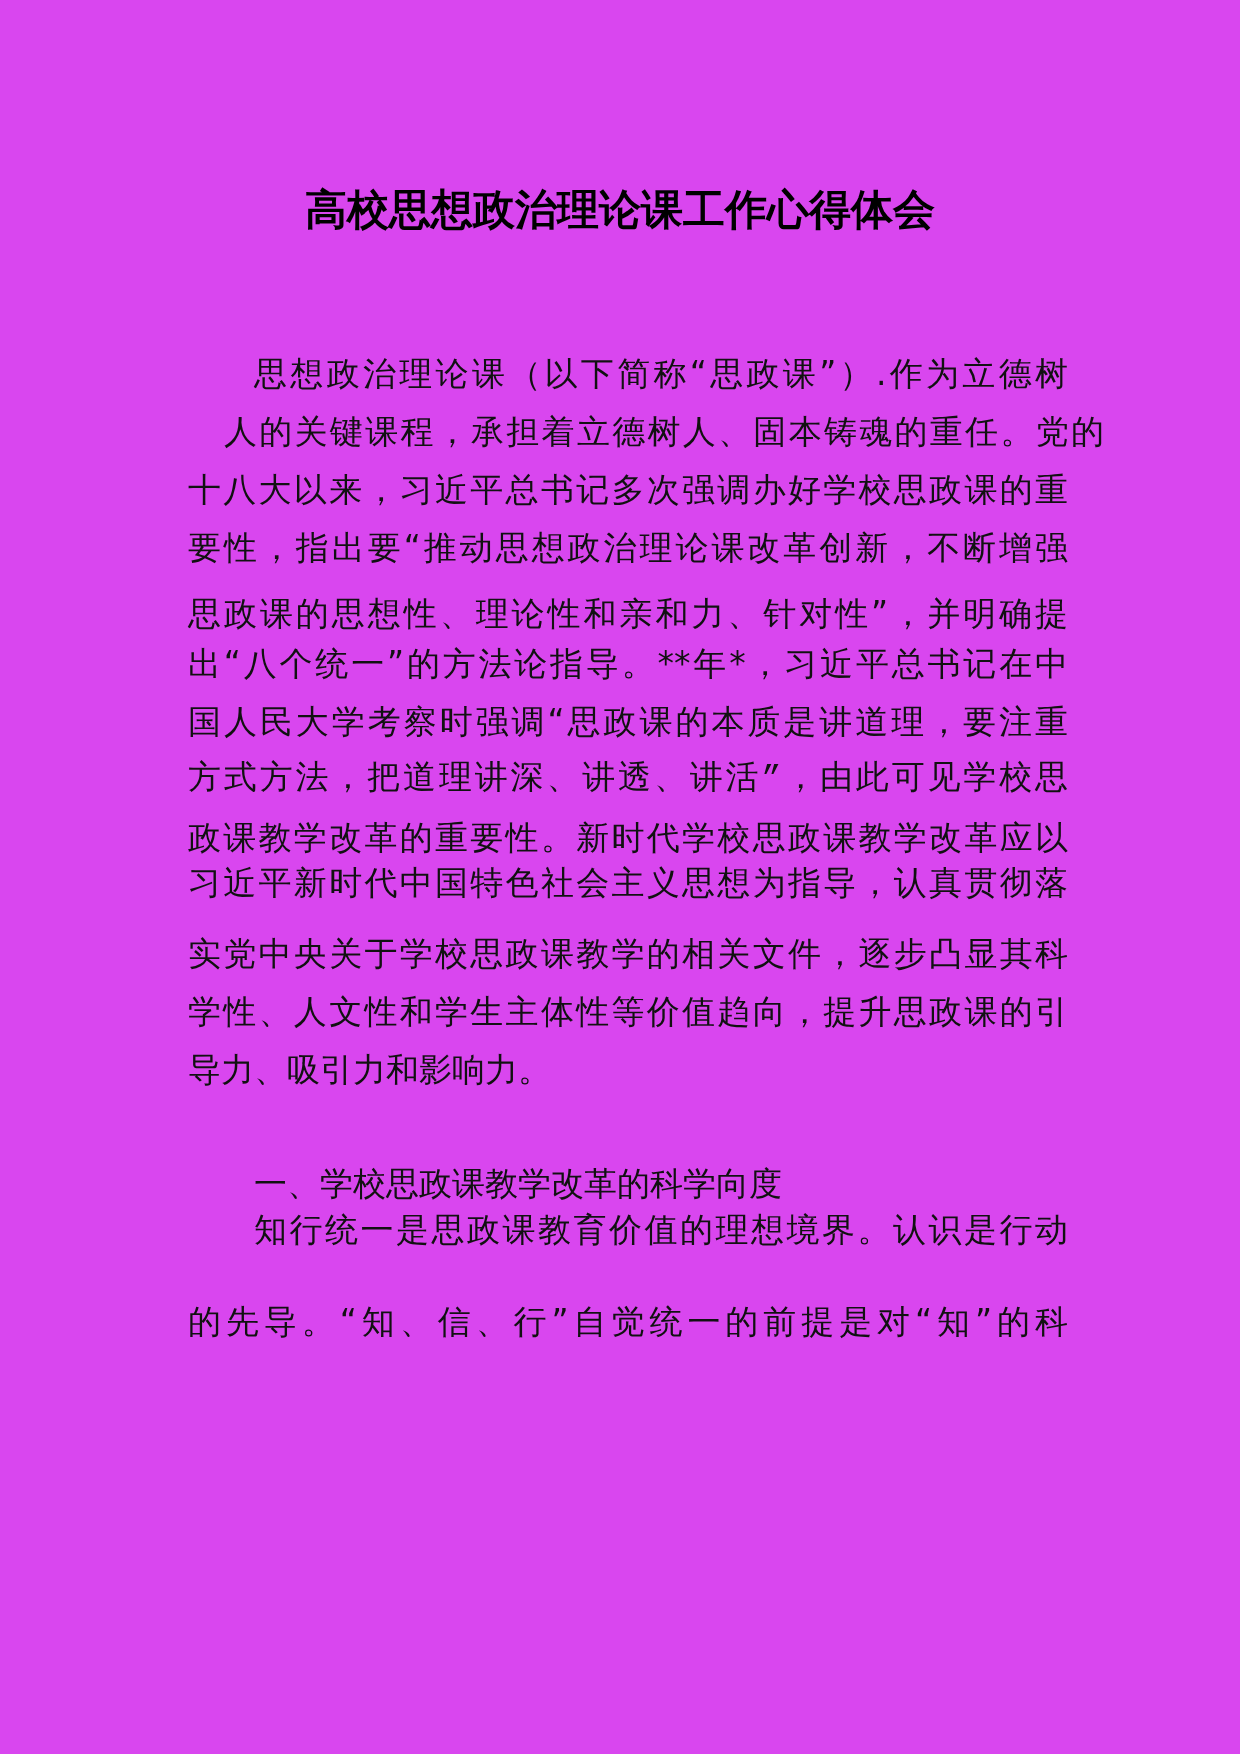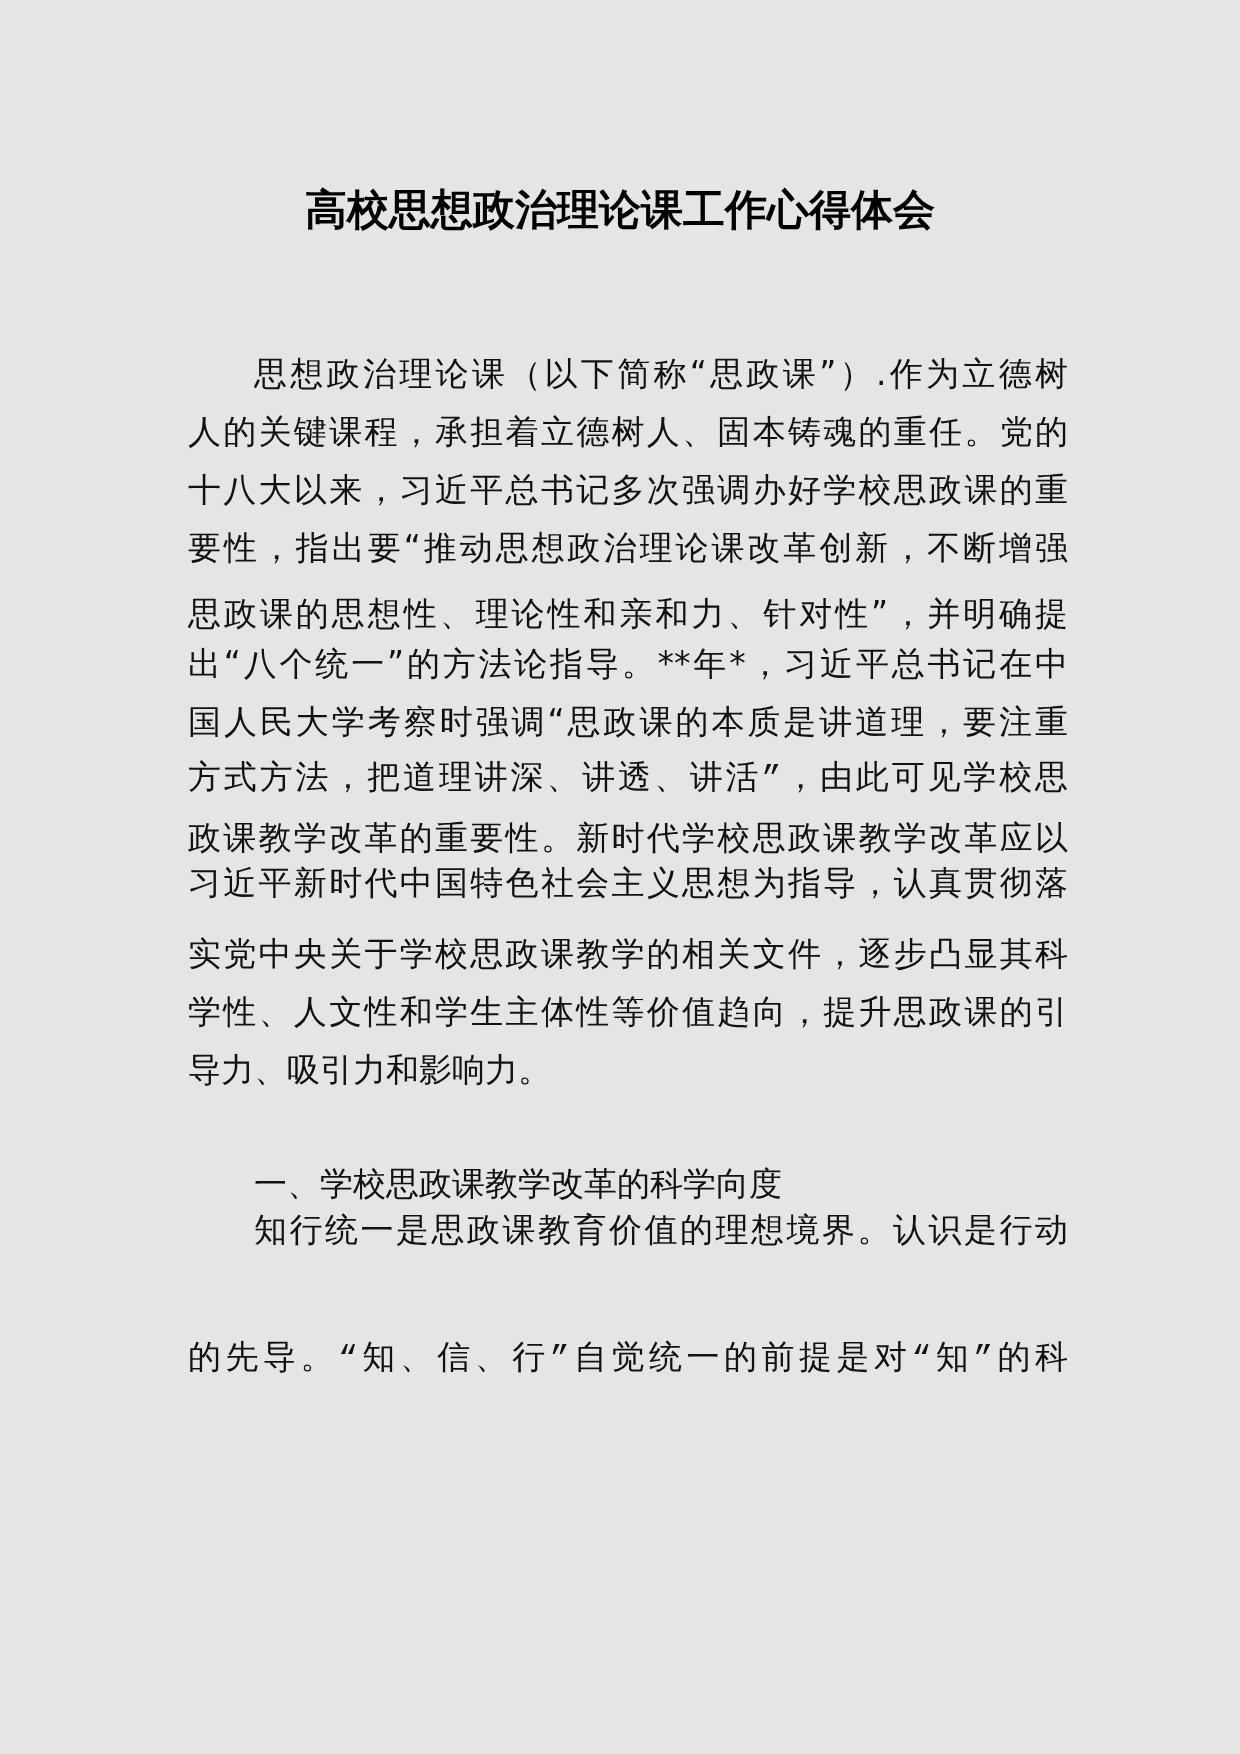--- a/index.html
+++ b/index.html
@@ -13,21 +13,21 @@
       position: relative;
       overflow: hidden;
       font-family: "DejaVu Sans", "Liberation Sans", sans-serif;
       color: #111111;
     }
     .page {
       position: absolute;
       left: 0; top: 0;
       width: 1240px;
       height: 1754px;
-      background: #e5e5e5;
+      background: #d946ef;
     }
     .doc-title {
       position: absolute;
       top: 200px;
       left: 0;
       width: 1240px;
       text-align: center;
       font-size: 42px;
       font-weight: bold;
       letter-spacing: 0px;
@@ -55,36 +55,36 @@
   </style>
 </head>
 <body>
 
 <div class="page">
 
   <div class="doc-title" style="top:180px;">高校思想政治理论课工作心得体会</div>
 
   <div>
     <div class="line indent" style="top:352px;">思想政治理论课（以下简称“思政课”）.作为立德树</div>
-    <div class="line" style="top:410px;">人的关键课程，承担着立德树人、固本铸魂的重任。党的</div>
+    <div class="line" style="top:410px;margin-left:36px;">人的关键课程，承担着立德树人、固本铸魂的重任。党的</div>
     <div class="line" style="top:468px;">十八大以来，习近平总书记多次强调办好学校思政课的重</div>
     <div class="line" style="top:526px;">要性，指出要“推动思想政治理论课改革创新，不断增强</div>
     <div class="line" style="top:584px;margin-top:8px;">思政课的思想性、理论性和亲和力、针对性”，并明确提</div>
     <div class="line" style="top:642px;">出“八个统一”的方法论指导。**年*，习近平总书记在中</div>
     <div class="line" style="top:700px;">国人民大学考察时强调“思政课的本质是讲道理，要注重</div>
     <div class="line" style="top:758px;font-family:Liberation Mono, monospace;">方式方法，把道理讲深、讲透、讲活”，由此可见学校思</div>
     <div class="line" style="top:816px;">政课教学改革的重要性。新时代学校思政课教学改革应以</div>
     <div class="line" style="top:861px;">习近平新时代中国特色社会主义思想为指导，认真贯彻落</div>
     <div class="line" style="top:932px;">实党中央关于学校思政课教学的相关文件，逐步凸显其科</div>
     <div class="line" style="top:990px;">学性、人文性和学生主体性等价值趋向，提升思政课的引</div>
     <div class="line last" style="top:1048px;">导力、吸引力和影响力。</div>
   </div>
 
   <div>
     <div class="line indent last" style="top:1162px;">一、学校思政课教学改革的科学向度</div>
   </div>
 
   <div>
     <div class="line indent" style="top:1208px;">知行统一是思政课教育价值的理想境界。认识是行动</div>
-    <div class="line" style="top:1338px;font-family:Liberation Mono, monospace;">的先导。“知、信、行”自觉统一的前提是对“知”的科</div>
+    <div class="line" style="top:1300px;">的先导。“知、信、行”自觉统一的前提是对“知”的科</div>
   </div>
 
 </div>
 
 </body></html>

